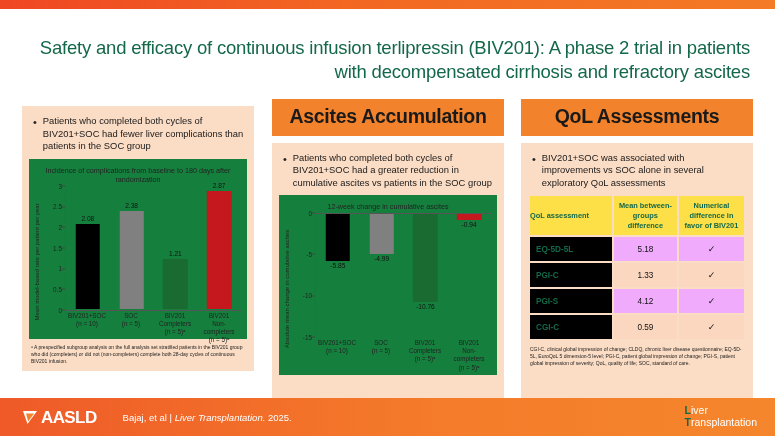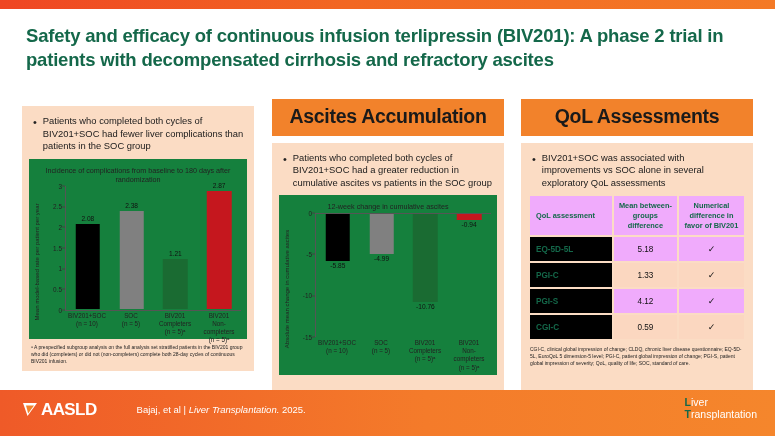--- a/index.html
+++ b/index.html
@@ -13,26 +13,26 @@
 
   
   .top-bar {
     position: absolute; left: 0; top: 0;
     width: 775px; height: 9px;
     background: linear-gradient(90deg, #ef4623 0%, #f26722 45%, #f47a26 100%);
   }
 
   
   .title {
-    position: absolute; left: 26px; top: 24px;
+    position: absolute; left: 26px; top: 36px;
     width: 724px;
-    text-align: left;
+    text-align: right;
     color: #14684a;
     font-size: 18.5px;
-    font-weight: bold;
+    font-weight: normal;
     line-height: 1.30;
     letter-spacing: -0.2px;
   }
 
   
   .panel { position: absolute; top: 99px; }
   .panel-1 { left: 22px;  width: 232px; }
   .panel-2 { left: 272px; width: 232px; }
   .panel-3 { left: 521px; width: 232px; }
 
@@ -143,30 +143,30 @@
   }
 
   
   .qol-table {
     width: 100%;
     border-collapse: separate;
     border-spacing: 2px;
     margin-top: 5px;
   }
   .qol-table th {
-    background: #f0abfc;
+    background: #fde047;
     color: #14684a;
     font-size: 7.4px;
     font-weight: bold;
     padding: 5px 2px;
     line-height: 1.3;
     vertical-align: middle;
     text-align: center;
   }
-  .qol-table th.first { text-align: left; padding-left: 6px; }
+  .qol-table th.first { text-align: left; padding-left: 0; }
   .qol-table td.rowhead {
     background: #000000;
     color: #14684a;
     font-size: 8.2px;
     font-weight: bold;
     padding: 7px 6px;
     text-align: left;
     width: 39%;
   }
   .qol-table td.val {
@@ -176,41 +176,41 @@
   .qol-table td.chk {
     font-size: 9px; color: #111; text-align: center; padding: 7px 2px;
     width: 31%;
   }
   .row-odd td.val, .row-odd td.chk { background: #f0abfc; }
   .row-even td.val, .row-even td.chk { background: #fbd7c0; }
 
   
   .footer {
     position: absolute; left: 0; bottom: 0;
-    width: 775px; height: 46px;
+    width: 775px; height: 38px;
     background: linear-gradient(90deg, #ef5a28 0%, #f47b2a 55%, #f5862c 100%);
   }
   .footer-inner {
     position: absolute; left: 0; top: 0; width: 775px; height: 38px;
     display: flex; align-items: center;
   }
   .aasld {
     margin-left: 22px;
     display: flex; align-items: center; gap: 2px;
     color: #ffffff;
   }
   .aasld-mark {
     width: 17px; height: 15px; position: relative; display: inline-block;
   }
   .aasld-text {
     font-size: 17px; font-weight: 600; letter-spacing: -0.6px; line-height: 1;
     color: #ffffff;
   }
   .citation {
-    margin-left: 40px;
+    margin-left: 26px;
     color: #ffffff;
     font-size: 9.5px;
     white-space: nowrap;
   }
   .citation .ital { font-style: italic; }
   .lt-logo {
     position: absolute; right: 18px; top: 50%; transform: translateY(-50%);
     color: #ffffff; font-size: 10.5px; line-height: 1.12;
     text-align: left;
   }

